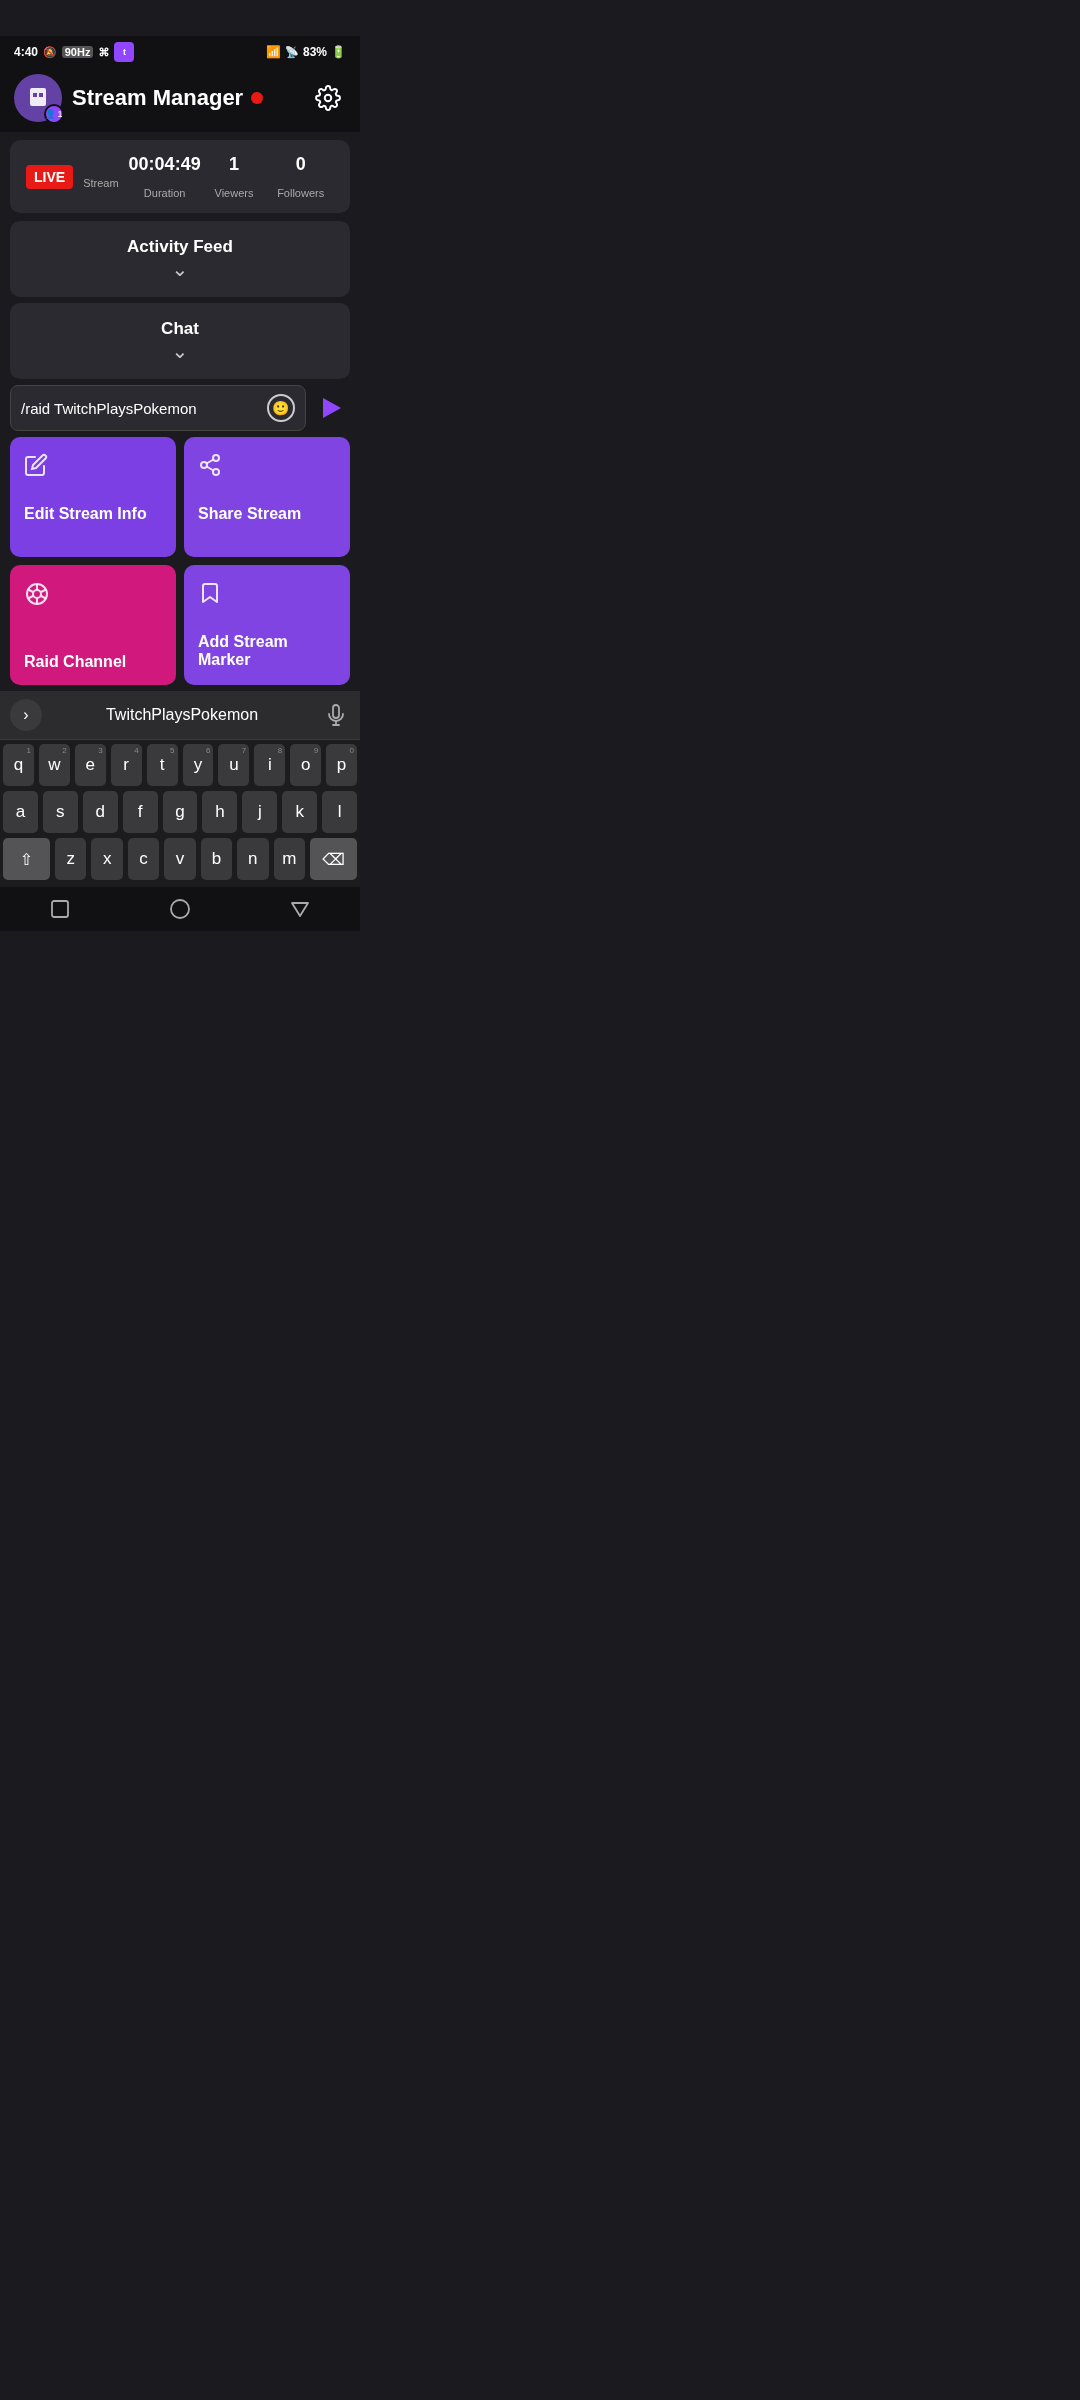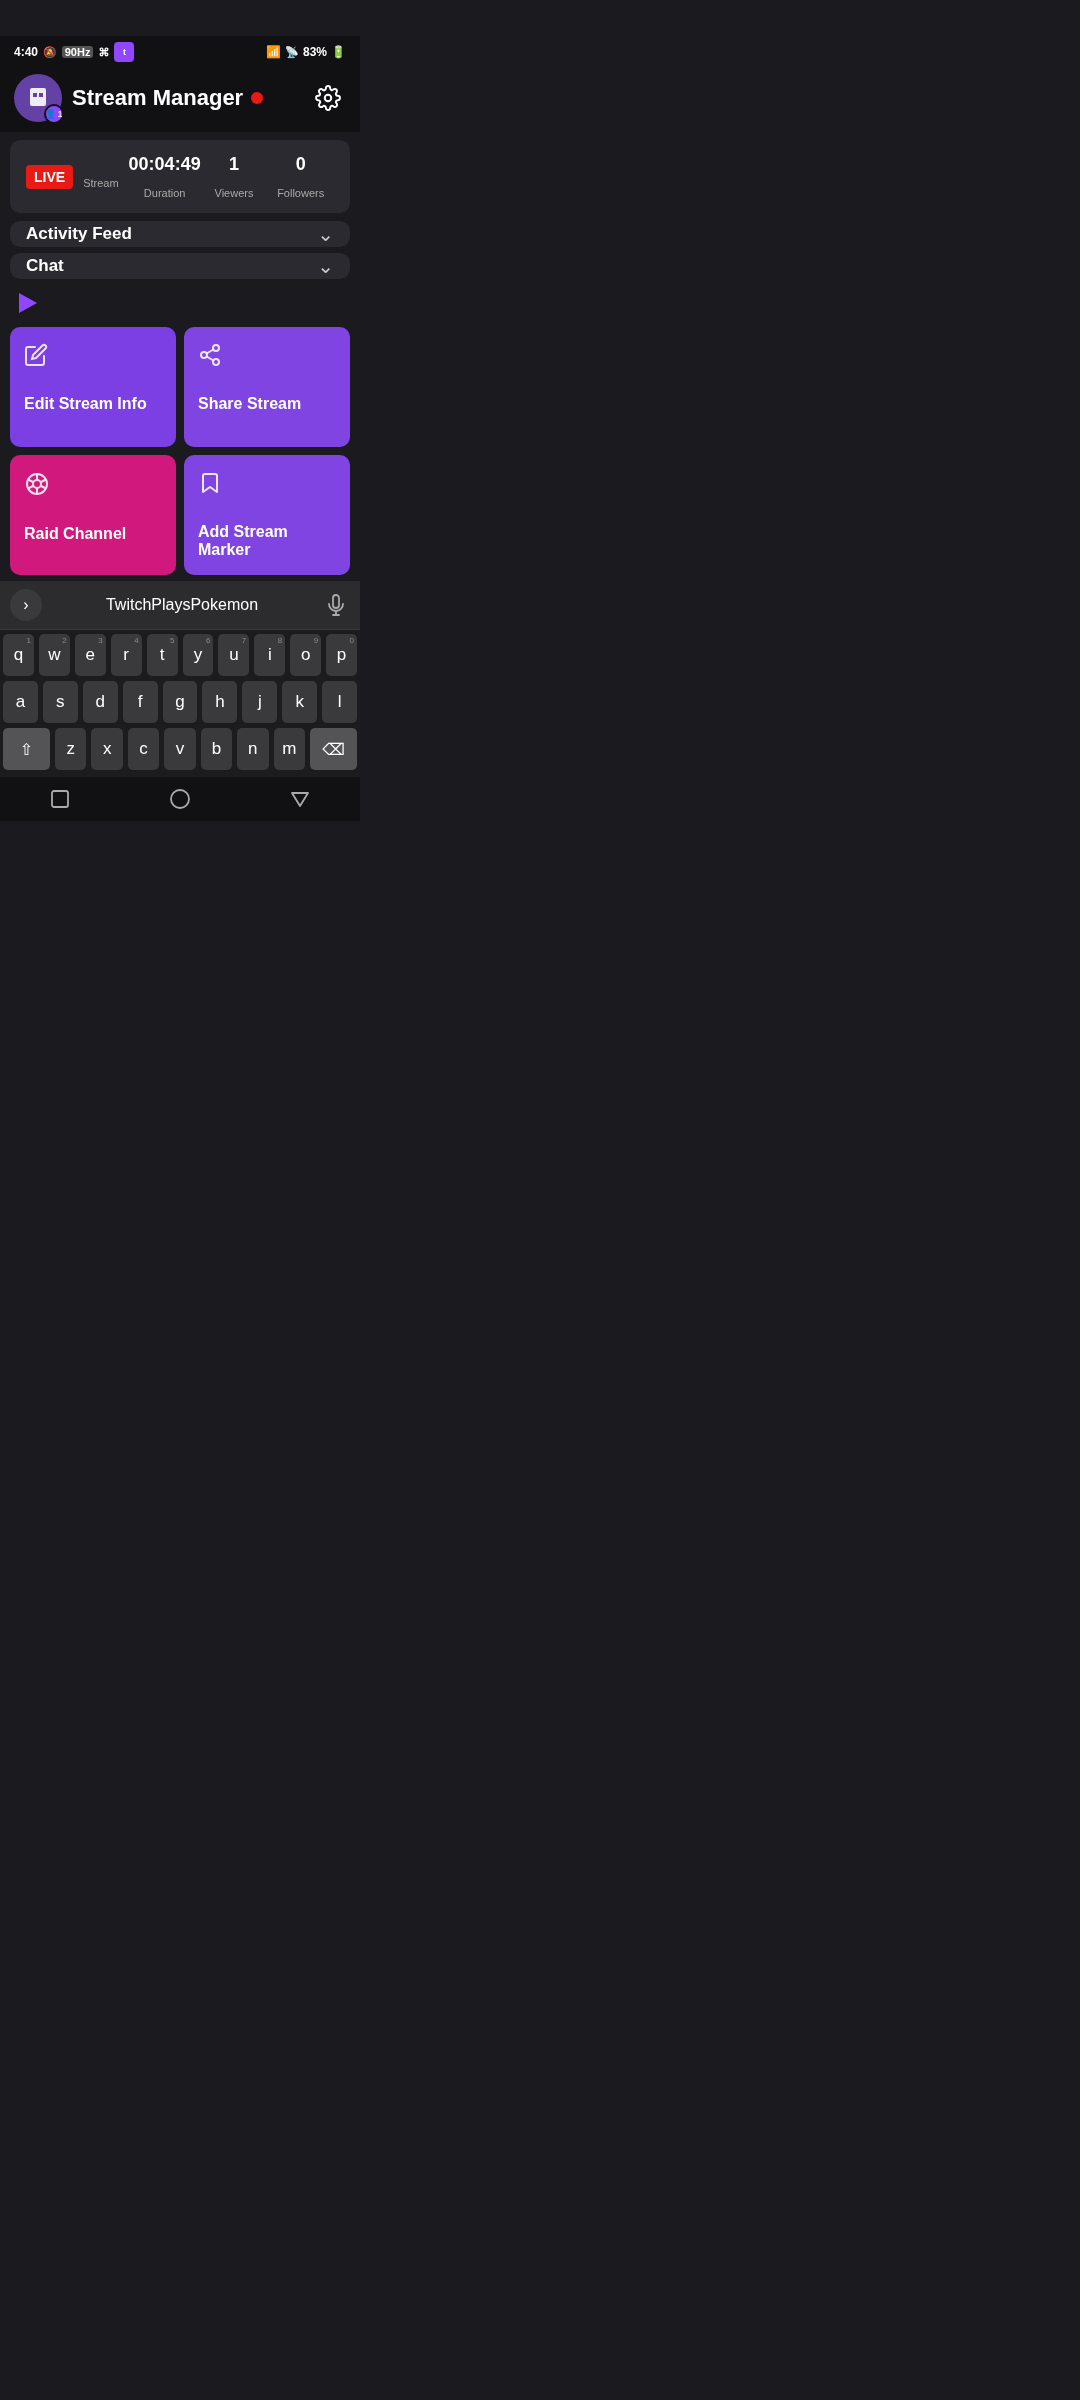--- a/index.html
+++ b/index.html
@@ -149,25 +149,26 @@
       display: flex;
       align-items: center;
       margin-right: 10px;
     }
 
     
     .section-card {
       margin: 6px 10px;
       background: #2a2a30;
       border-radius: 10px;
-      padding: 1px 16px;
+      padding: 16px 16px;
       display: flex;
       justify-content: space-between;
       align-items: center;
       cursor: pointer;
+      flex-direction: column;
     }
     .section-title {
       font-size: 17px;
       font-weight: 600;
     }
     .chevron-down {
       font-size: 20px;
       color: #ccc;
     }
 
@@ -238,20 +239,21 @@
       display: flex;
       flex-direction: column;
       gap: 24px;
       min-height: 120px;
     }
     .action-btn.purple {
       background: #7b3fe4;
     }
     .action-btn.pink {
       background: #d1197d;
+      justify-content: space-between;
     }
     .action-btn.purple-light {
       background: #8044e3;
     }
     .action-label {
       font-size: 16px;
       font-weight: 700;
       color: white;
     }
 
@@ -442,20 +444,26 @@
   <span class="section-title">Activity Feed</span>
   <span class="chevron-down">⌄</span>
 </div>
 
 <div class="section-card">
   <span class="section-title">Chat</span>
   <span class="chevron-down">⌄</span>
 </div>
 
 <div class="chat-input-row">
+  <div class="chat-input-wrapper">
+    <span class="chat-input-text">/raid TwitchPlaysPokemon</span>
+    <div class="emoji-btn">
+      <span>🙂</span>
+    </div>
+  </div>
   <div class="send-btn-chat">
     <div class="send-triangle"></div>
   </div>
 </div>
 
 <div class="actions-grid">
 
   <div class="action-btn purple">
     <div style="color:rgba(255,255,255,0.85);">
       <svg width="24" height="24" viewBox="0 0 24 24" fill="none">

